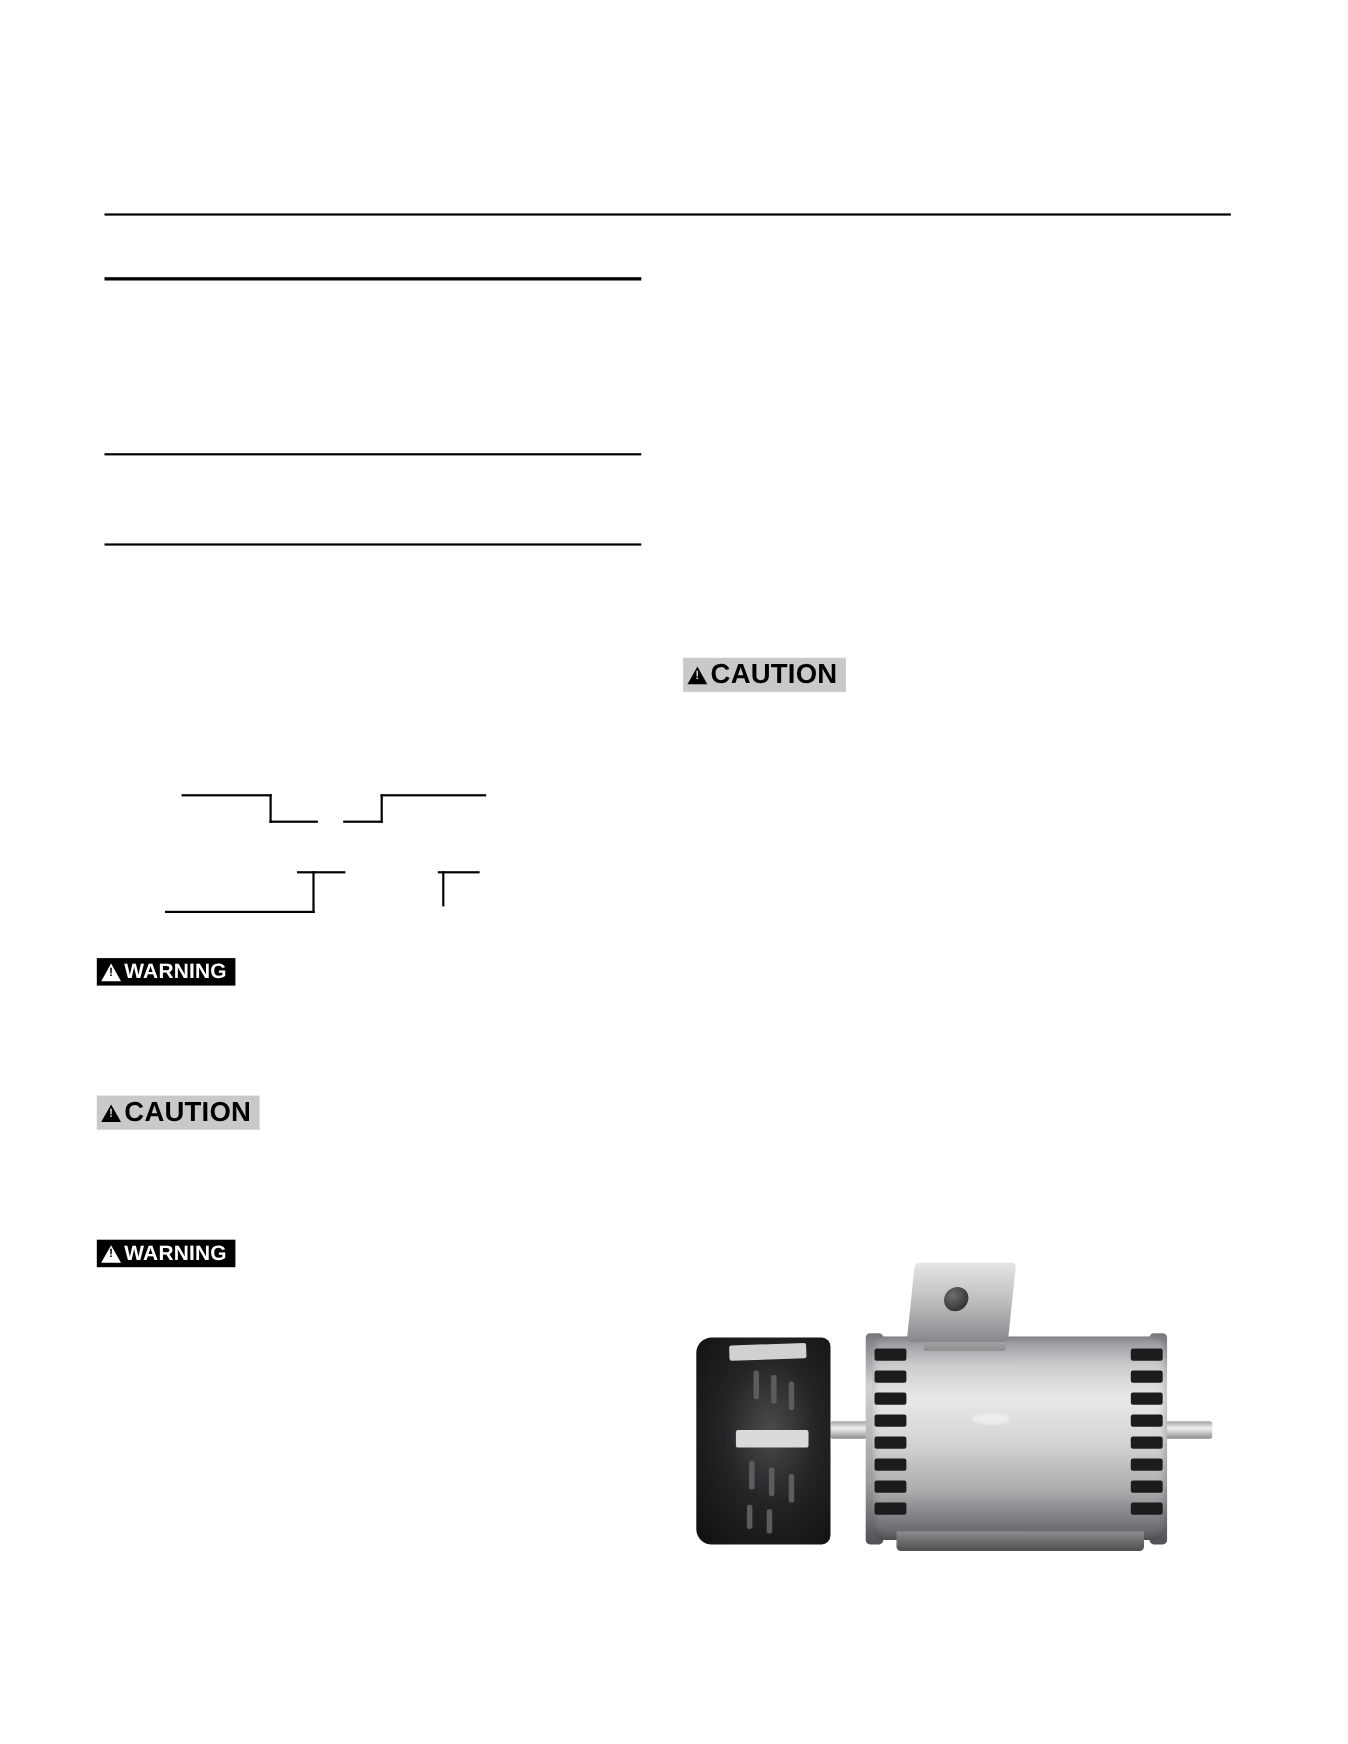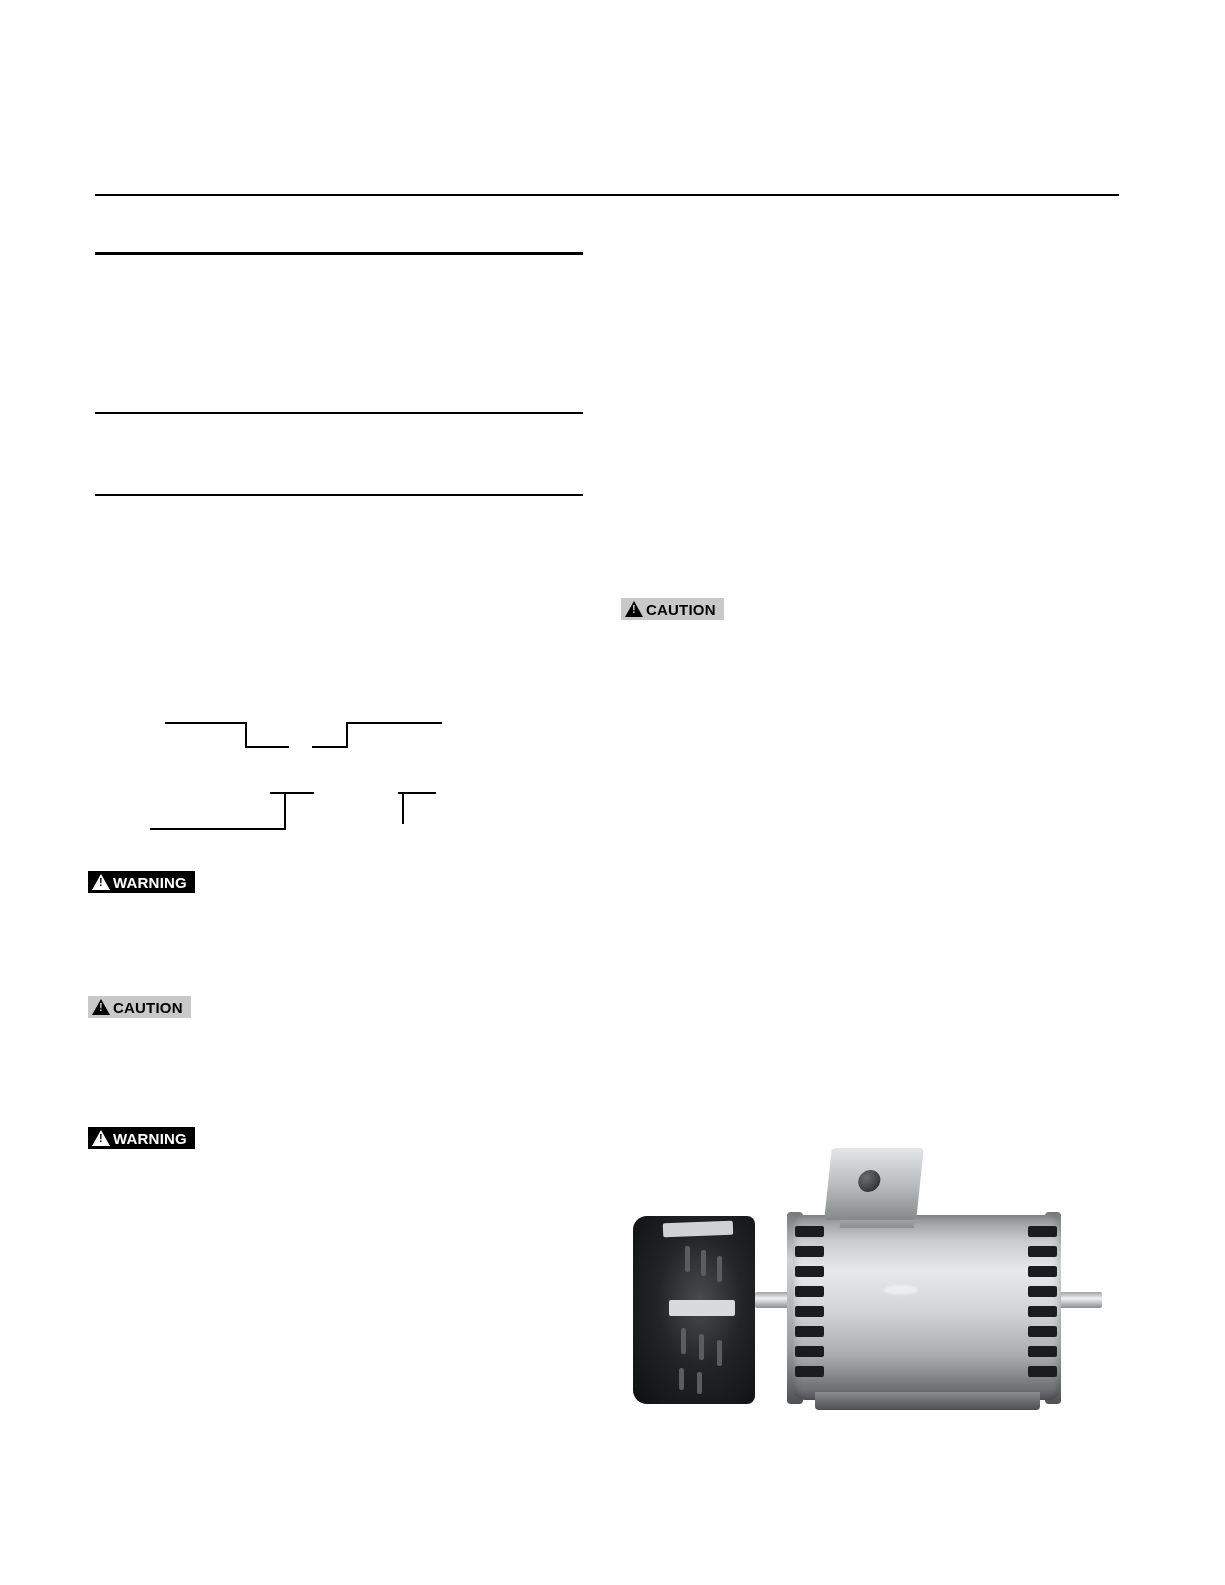--- a/index.html
+++ b/index.html
@@ -56,26 +56,26 @@
     align-items: center;
     gap: 2px;
     padding: 3px 8px 3px 4px;
     font-weight: bold;
     letter-spacing: 0.2px;
     line-height: 1;
   }
   .badge-warning {
     background: #000000;
     color: #ffffff;
-    font-size: 15px;
+    font-size: 19px;
   }
   .badge-caution {
     background: #c9c9c9;
     color: #000000;
-    font-size: 15px;
+    font-size: 25px;
   }
   .badge .tri {
     display: inline-block;
     width: 0;
     height: 0;
     border-left: 9px solid transparent;
     border-right: 9px solid transparent;
     position: relative;
     margin-right: 1px;
   }

